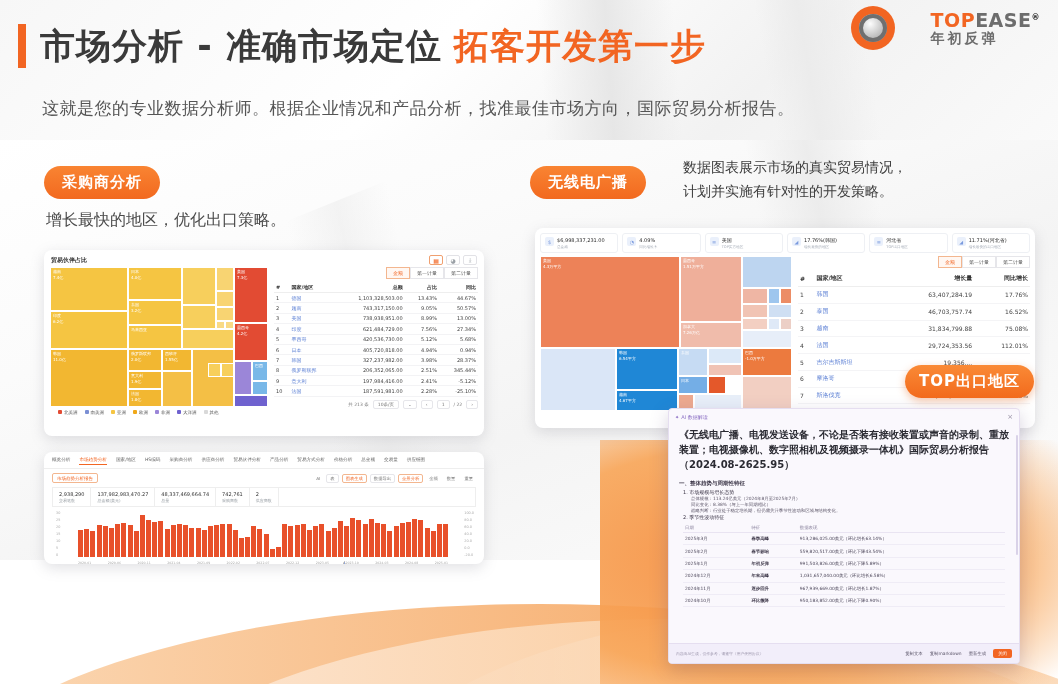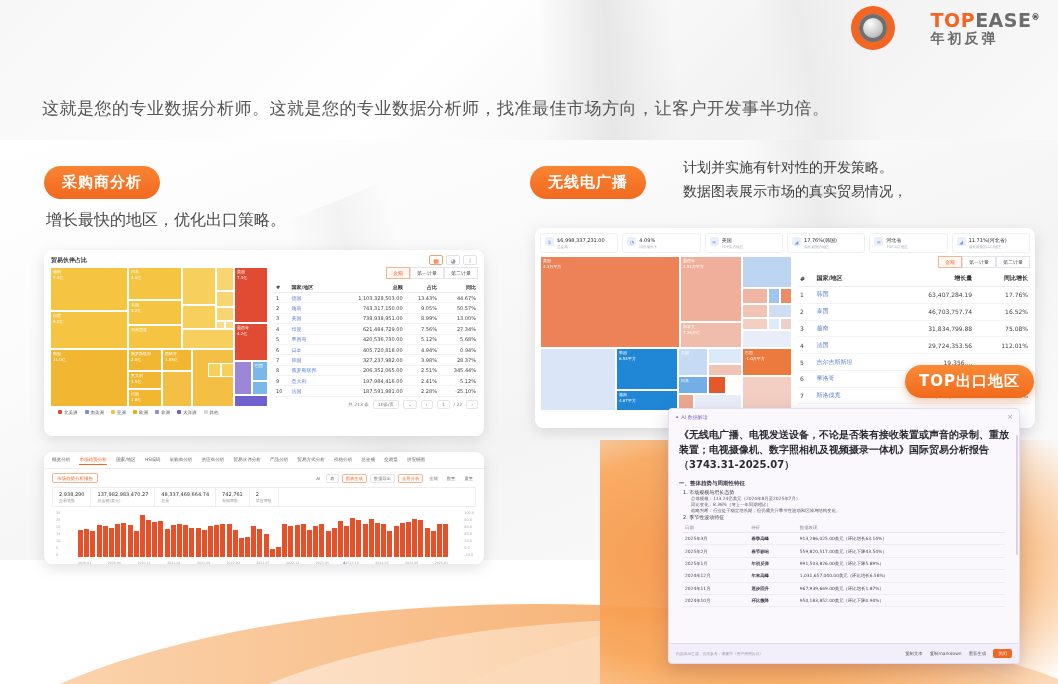--- a/index.html
+++ b/index.html
@@ -221,40 +221,46 @@
   <div class="streak" style="left:60px;top:60px;width:620px;height:320px;opacity:.6;"></div>
 </div>
 <div class="bg-bottom">
   <div class="wave wave1"></div>
   <div class="wave wave2"></div>
   <div class="wave wave3"></div>
 </div>
 <div class="orange-blob"></div>
 
 <div class="header">
-  <div class="subtitle">这就是您的专业数据分析师。这就是您的专业数据分析师，找准最佳市场方向，让客户开发事半功倍。</div>
+  <div class="title-row">
+    <div class="title-bar"></div>
+    <div class="title-main">
+      <span>市场分析 - 准确市场定位</span><span class="title-accent">拓客开发第一步</span>
+    </div>
+  </div>
+  <div class="subtitle">这就是您的专业数据分析师。根据企业情况和产品分析，找准最佳市场方向，国际贸易分析报告。</div>
 
   <div class="logo">
     <div class="logo-mark"></div>
     <div class="logo-text">
       <div class="logo-en">
         <span class="top">TOP</span><span class="ease">EASE</span><sup>®</sup>
       </div>
       <div class="logo-cn">年初反弹</div>
     </div>
   </div>
 </div>
 
 <div class="pill sec-left">采购商分析</div>
 <div class="sec-left-desc">增长最快的地区，优化出口策略。</div>
 
 <div class="pill sec-right">无线电广播</div>
 <div class="sec-right-desc">
+  <div>数据图表展示市场的真实贸易情况，</div>
   <div>计划并实施有针对性的开发策略。</div>
-  <div>数据图表展示市场的真实贸易情况，</div>
 </div>
 
 <div class="shot" id="left-top">
   <div class="lt-head">
     <div class="lt-title">贸易伙伴占比</div>
     <div class="icon-btns">
       <div class="ibtn active">▦</div>
       <div class="ibtn">◕</div>
       <div class="ibtn">⤓</div>
     </div>
@@ -729,21 +735,21 @@
 <div class="ai-badge">TOP出口地区</div>
 
 <div id="ai-popup">
   <div class="pop-head">
     <div class="t">
       <span>✦</span>
       <span>AI 数据解读</span>
     </div>
     <div class="x">×</div>
   </div>
-  <div class="pop-title">《无线电广播、电视发送设备，不论是否装有接收装置或声音的录制、重放装置；电视摄像机、数字照相机及视频摄录一体机》国际贸易分析报告（3743.31-2025.07）</div>
+  <div class="pop-title">《无线电广播、电视发送设备，不论是否装有接收装置或声音的录制、重放装置；电视摄像机、数字照相机及视频摄录一体机》国际贸易分析报告（2024.08-2625.95）</div>
   <div class="pop-sec">一、整体趋势与周期性特征</div>
   <div class="pop-sub">1. 市场规模与增长态势</div>
   <div class="pop-li">总体规模：113.24亿美元（2024年8月至2025年7月）</div>
   <div class="pop-li">同比变化：8.38%（与上一年同期相比）</div>
   <div class="pop-li">战略判断：行业处于稳定增长期，但仍需关注季节性波动和区域与结构变化。</div>
   <div class="pop-sub">2. 季节性波动特征</div>
   <table class="pop-tbl">
     <thead>
         <tr>
       <th>日期</th>

